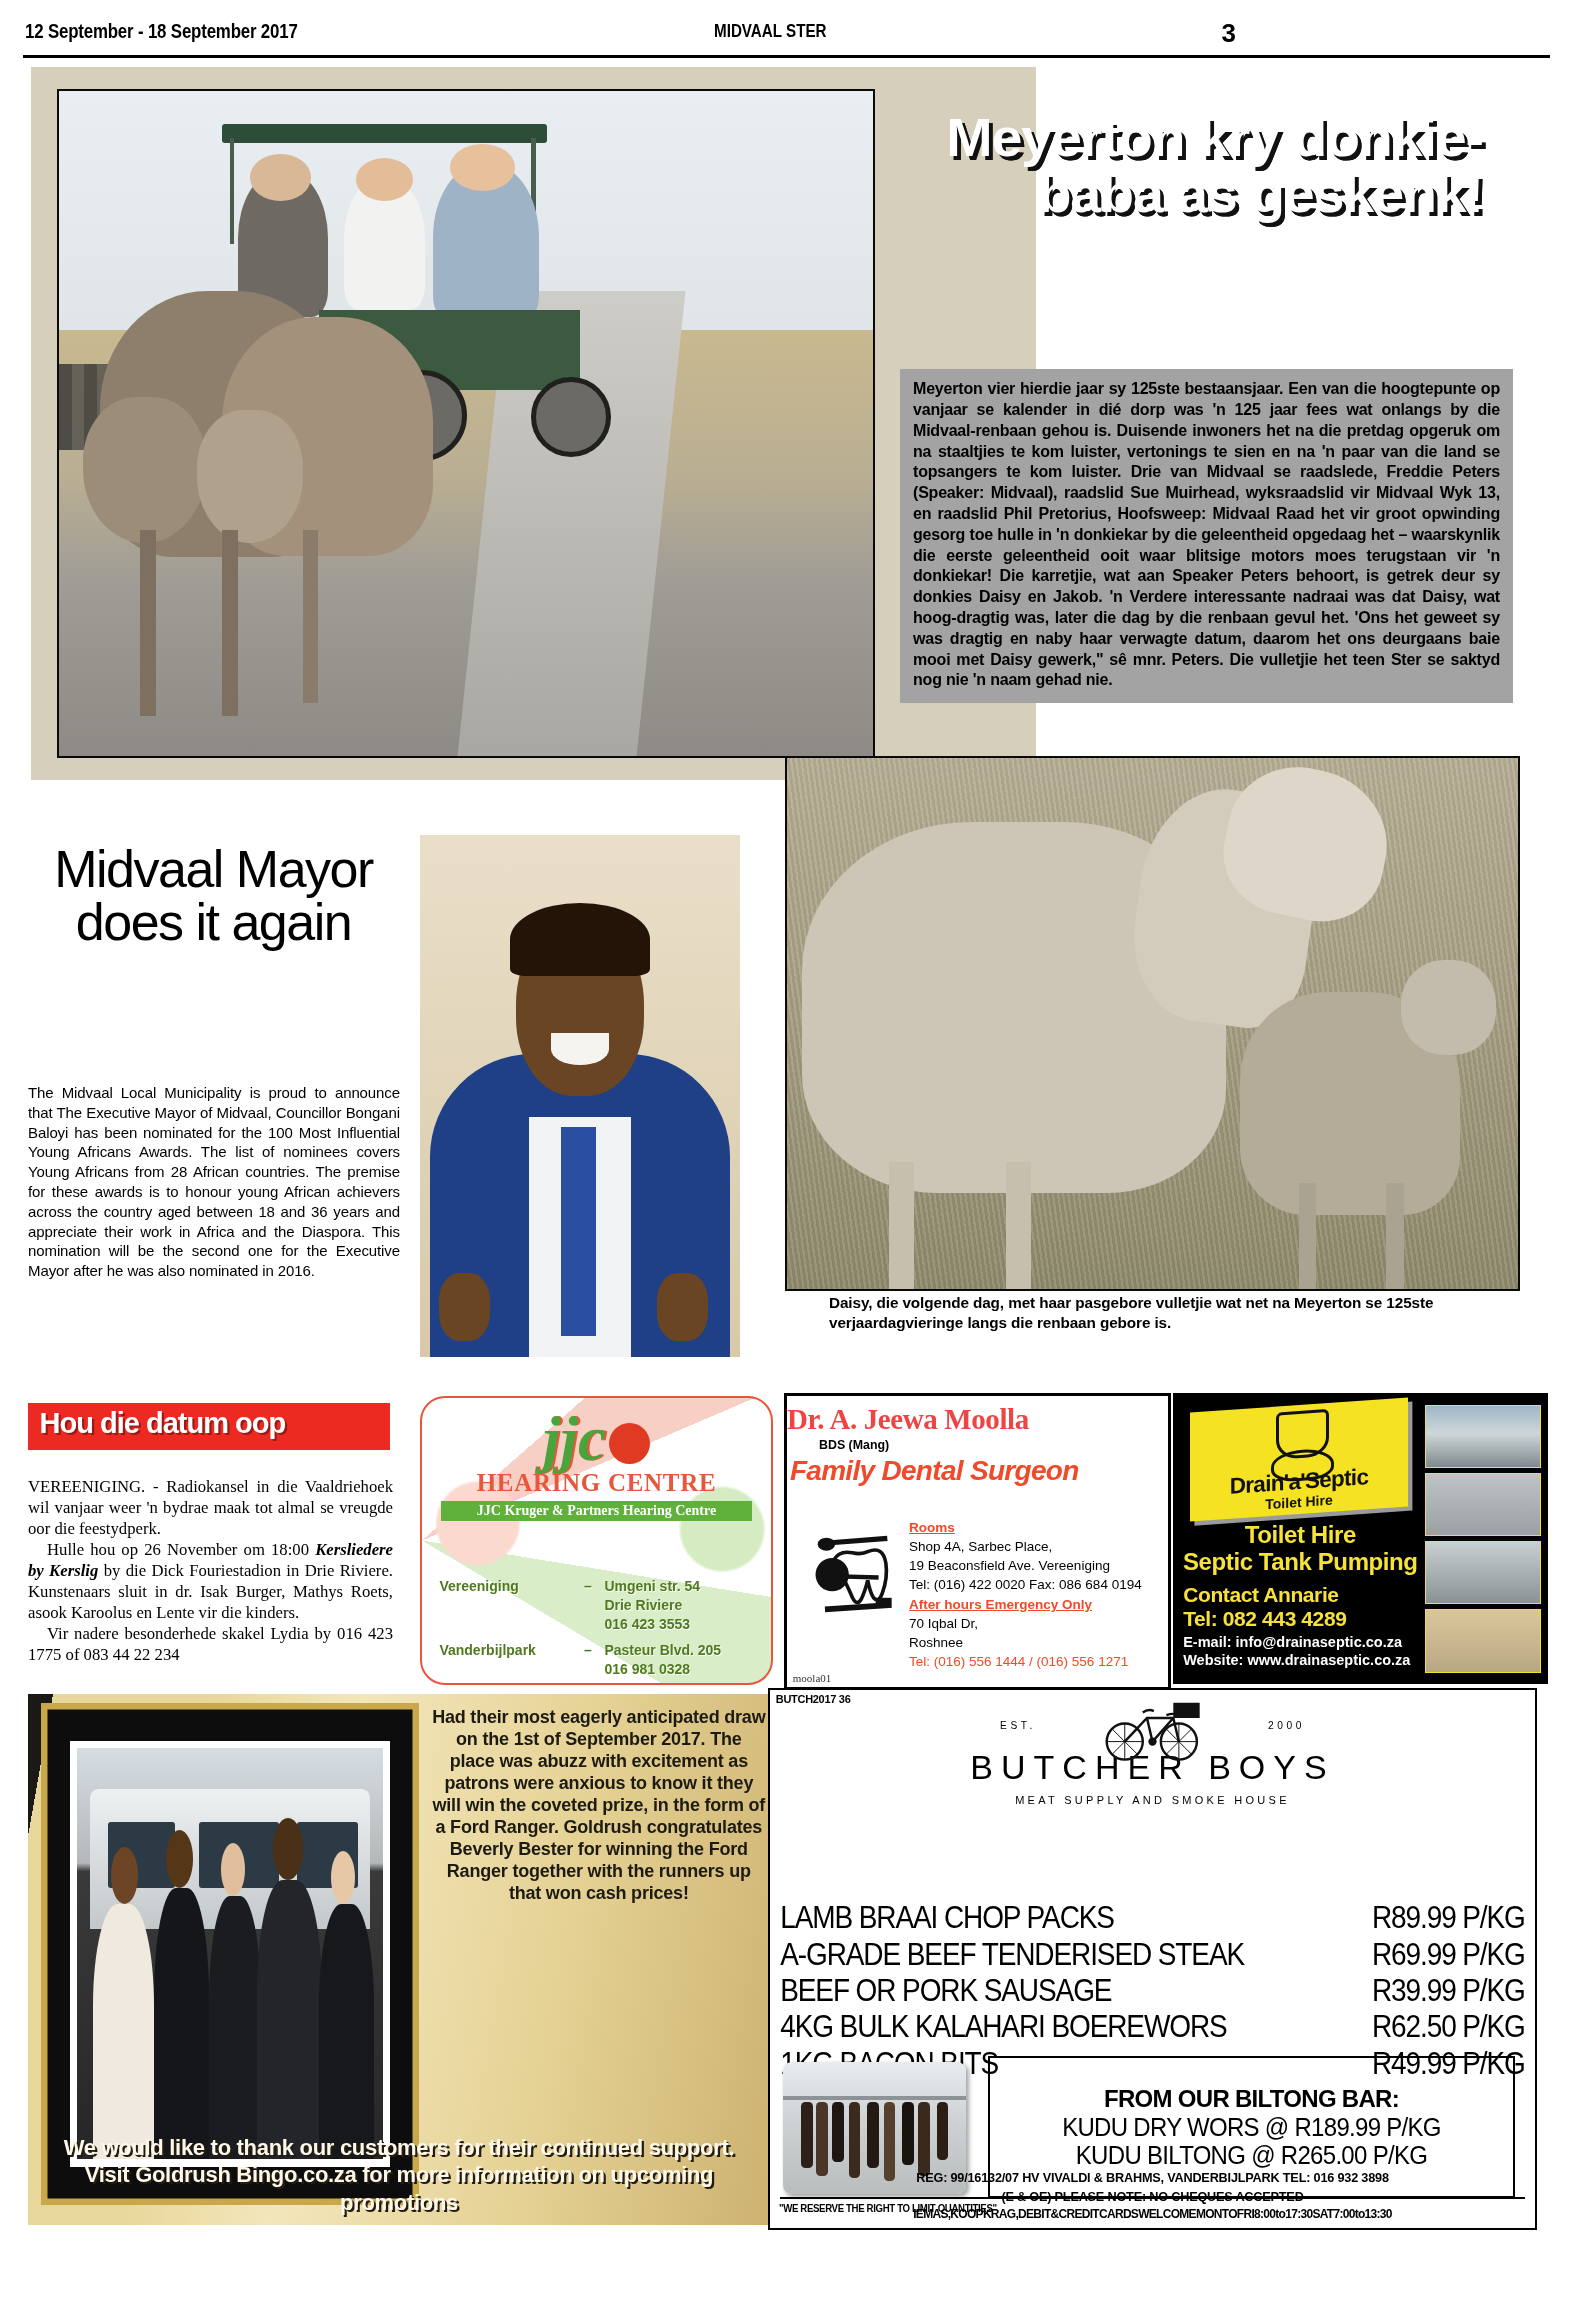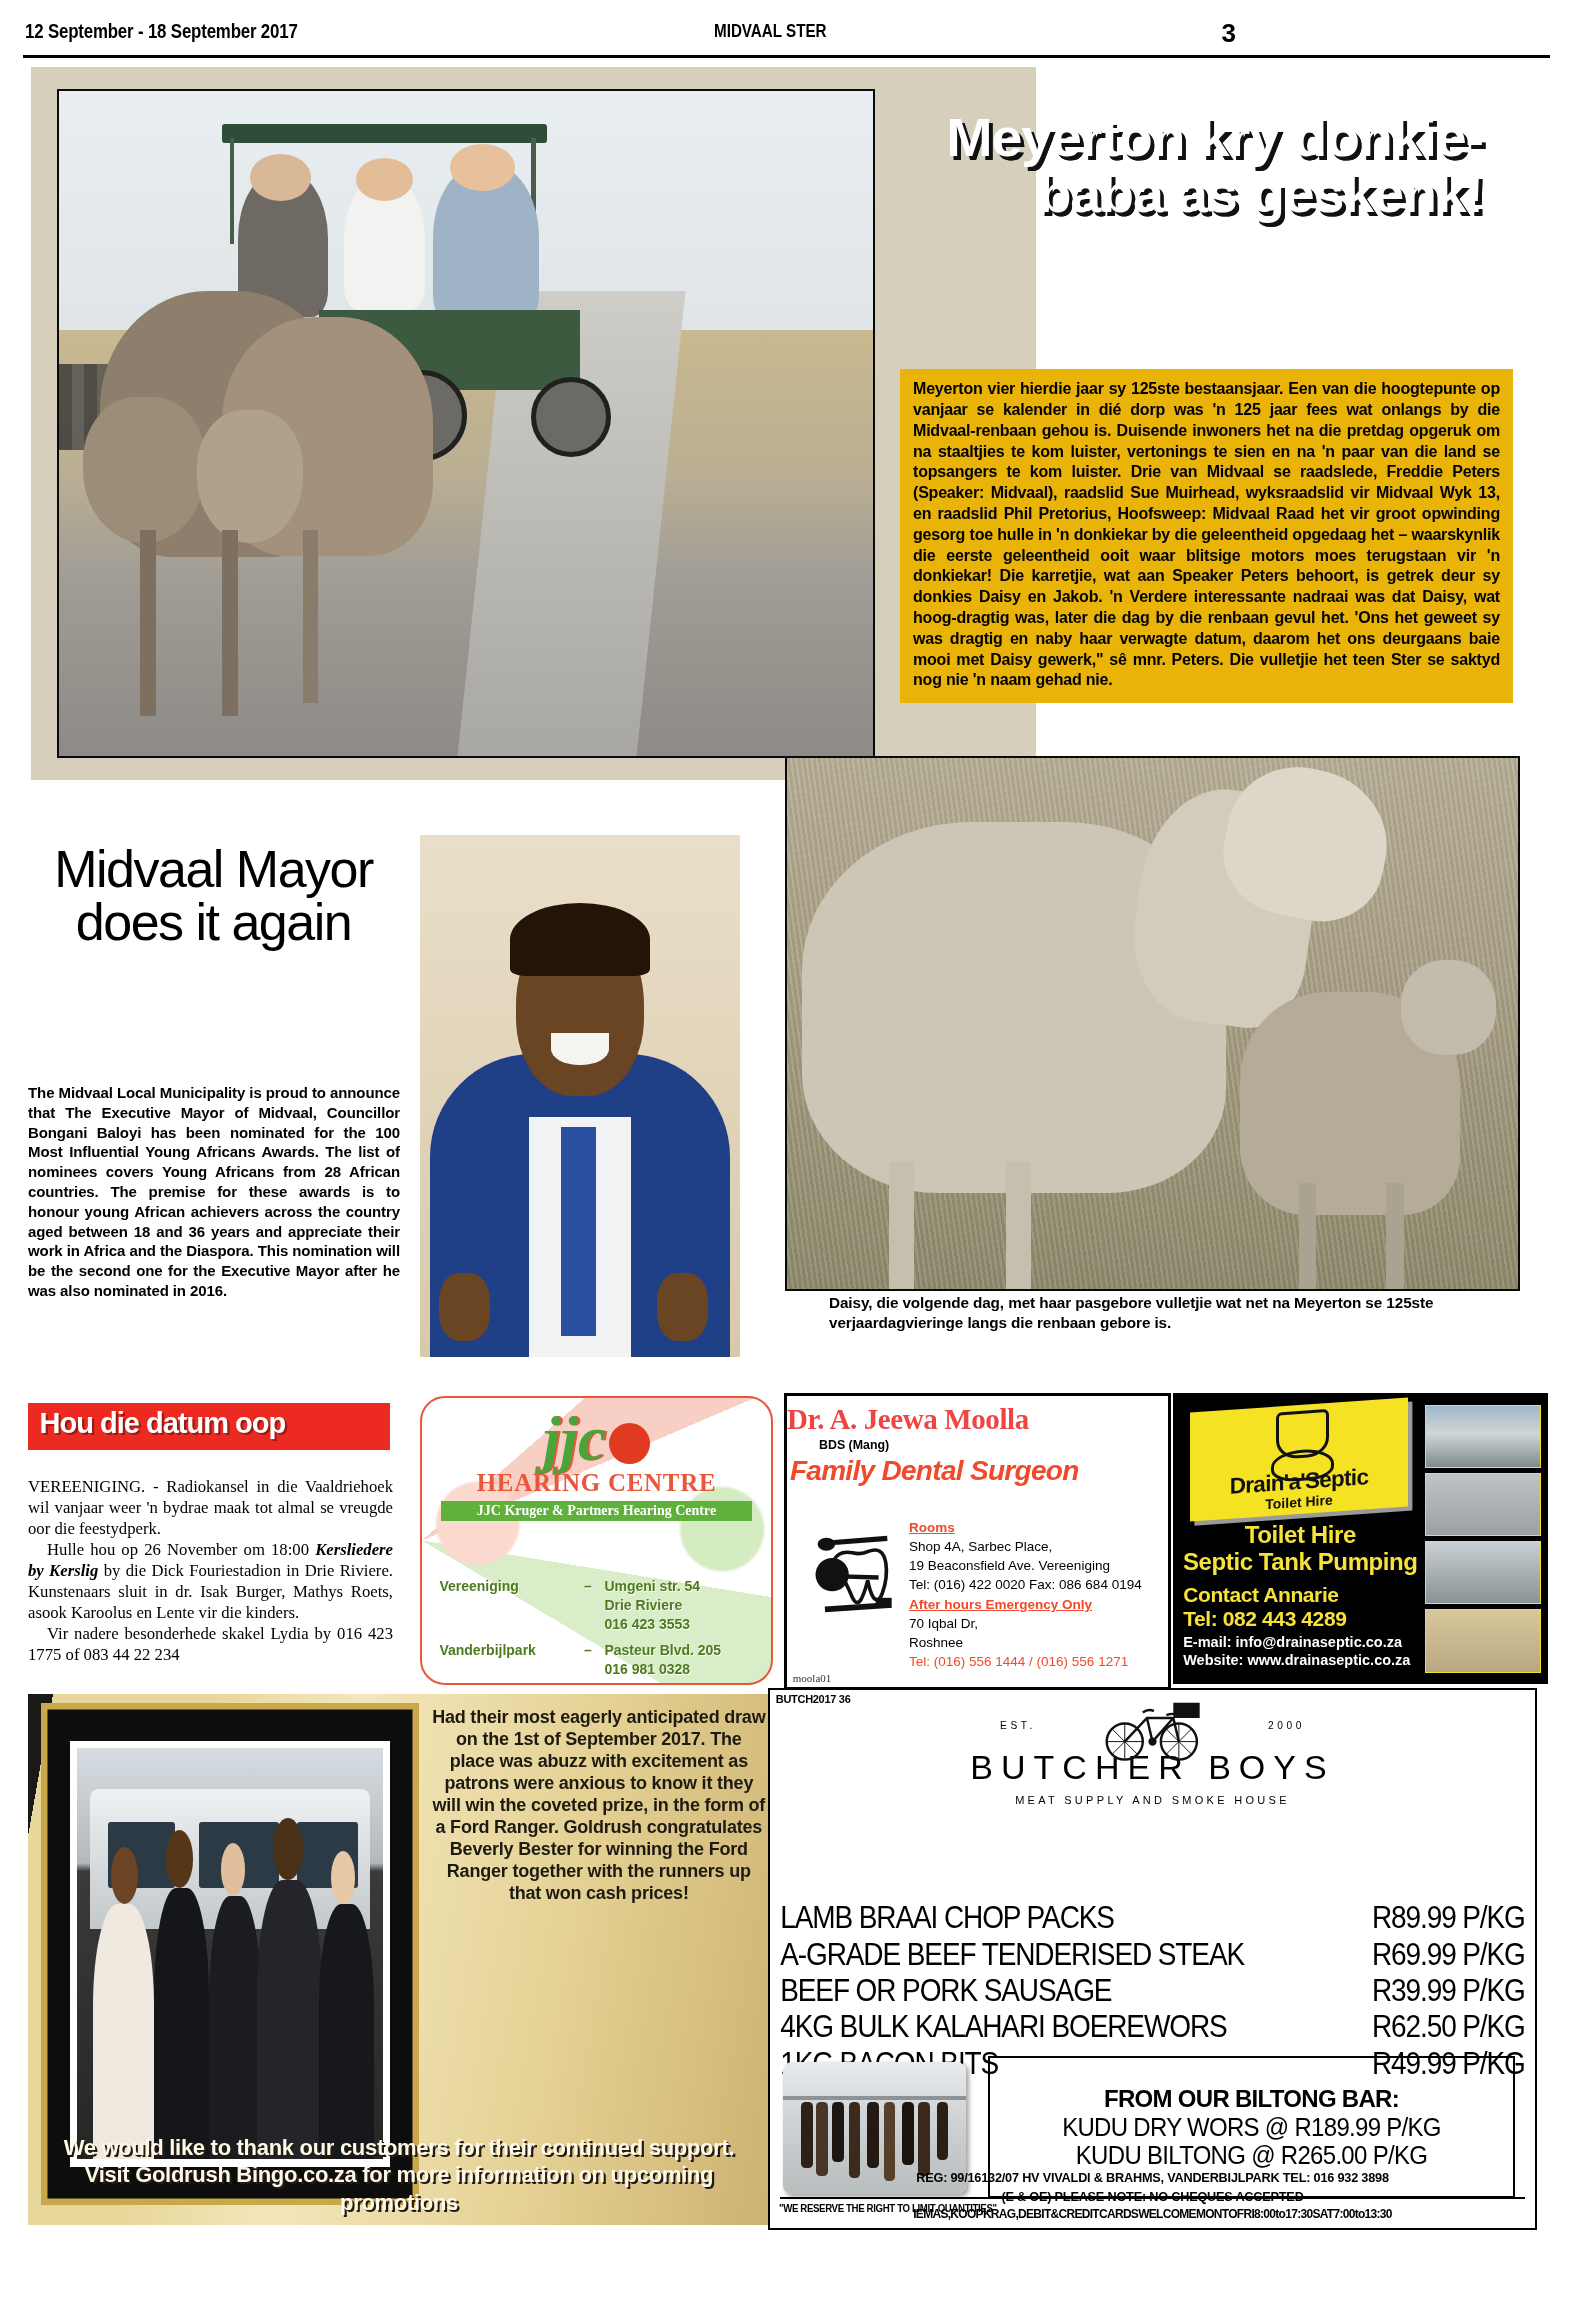--- a/index.html
+++ b/index.html
@@ -32,21 +32,21 @@
   .tyres{position:absolute;left:0;top:41%;width:26%;height:13%;background:repeating-linear-gradient(90deg,#3a3a38 0 13px,#55534e 13px 25px);opacity:.85;}
   .cart{position:absolute;background:#3c5a3f;}
   .wheel{position:absolute;border:5.1px solid #20201e;border-radius:50%;background:#6b6a64;}
 
   
   .headline{position:absolute;left:843px;top:109px;width:640px;text-align:right;
       font-size:54px;line-height:1.04;font-weight:bold;color:#fff;letter-spacing:-1.1px;
       text-shadow:3.6px 3.6px 0 #111, 3.6px 3.6px 0 #111;transform:scaleX(1.03);transform-origin:right top;}
 
   
-  .leadbox{position:absolute;left:900px;top:369px;width:587px;background:#eab308;padding:10.2px 13px 11.6px 13px;}
+  .leadbox{position:absolute;left:900px;top:369px;width:587px;background:#a3a3a3;padding:10.2px 13px 11.6px 13px;}
   .leadbox p{margin:0;font-size:16px;line-height:1.30;font-weight:bold;text-align:justify;letter-spacing:-0.2px;
       font-family:"Liberation Sans",sans-serif;}
 
   
   .ph-donkeys{left:785px;top:756px;width:731px;height:531px;}
   .veld{position:absolute;inset:0;background:linear-gradient(#b6ae94,#a79f84 45%,#8e8a6c);}
   .veldtex{position:absolute;inset:0;background:repeating-linear-gradient(82deg,rgba(255,255,255,.09) 0 2.2px,rgba(0,0,0,.05) 2.2px 5.1px);}
   .bigdonkey{position:absolute;left:2%;top:12%;width:58%;height:70%;background:#cdc5b6;border-radius:40% 38% 28% 32%;}
   .bigneck{position:absolute;left:48%;top:6%;width:24%;height:44%;background:#d3ccbd;border-radius:45% 40% 30% 40%;transform:rotate(8deg);}
   .bighead{position:absolute;left:60%;top:2%;width:22%;height:28%;background:#ded7c9;border-radius:45% 50% 40% 40%;transform:rotate(12deg);}
@@ -63,21 +63,21 @@
   .ph-mayor{left:420px;top:835px;width:320px;height:522px;border:none;}
   .mayorbg{position:absolute;inset:0;background:linear-gradient(#e9dfc9,#d8c9a9);}
   .msuit{position:absolute;left:3%;bottom:0;width:94%;height:58%;background:#1f3f86;border-radius:34% 34% 0 0;}
   .mshirt{position:absolute;left:34%;bottom:0;width:32%;height:46%;background:#f2f3f5;}
   .mtie{position:absolute;left:44%;bottom:4%;width:11%;height:40%;background:#2b4fa0;}
   .mhead{position:absolute;left:30%;top:16%;width:40%;height:34%;background:#6a4524;border-radius:48% 48% 44% 44%;}
   .mhair{position:absolute;left:28%;top:13%;width:44%;height:14%;background:#241408;border-radius:50% 50% 10% 10%;}
   .msmile{position:absolute;left:41%;top:38%;width:18%;height:6%;background:#f6f4ef;border-radius:0 0 50% 50%;}
   .mfist{position:absolute;bottom:3%;width:16%;height:13%;background:#6a4524;border-radius:40%;}
 
-  .mayor-body{position:absolute;left:28px;top:1083px;width:372px;font-size:15px;line-height:1.32;font-weight:bold;text-align:justify;letter-spacing:-0.1px;}
+  .mayor-body{position:absolute;left:28px;top:1083px;width:372px;font-size:15px;line-height:1.32;font-weight:normal;text-align:justify;letter-spacing:-0.1px;}
 
   
   .redbar{position:absolute;left:28px;top:1403px;width:362px;height:47px;background:#ec2a22;}
   .redbar span{display:block;padding:4.4px 10.2px 0 11.6px;font-size:29px;font-weight:bold;color:#fff;letter-spacing:-1px;
       text-shadow:2.2px 2.2px 0 rgba(0,0,0,.35);}
   .datum-body{position:absolute;left:28px;top:1476px;width:365px;font-family:"Liberation Serif",serif;font-size:16.7px;line-height:1.26;text-align:justify;}
   .datum-body p{margin:0;text-indent:0;}
   .datum-body p.ind{text-indent:19px;}
   .datum-body i{font-weight:bold;font-style:italic;}
 

